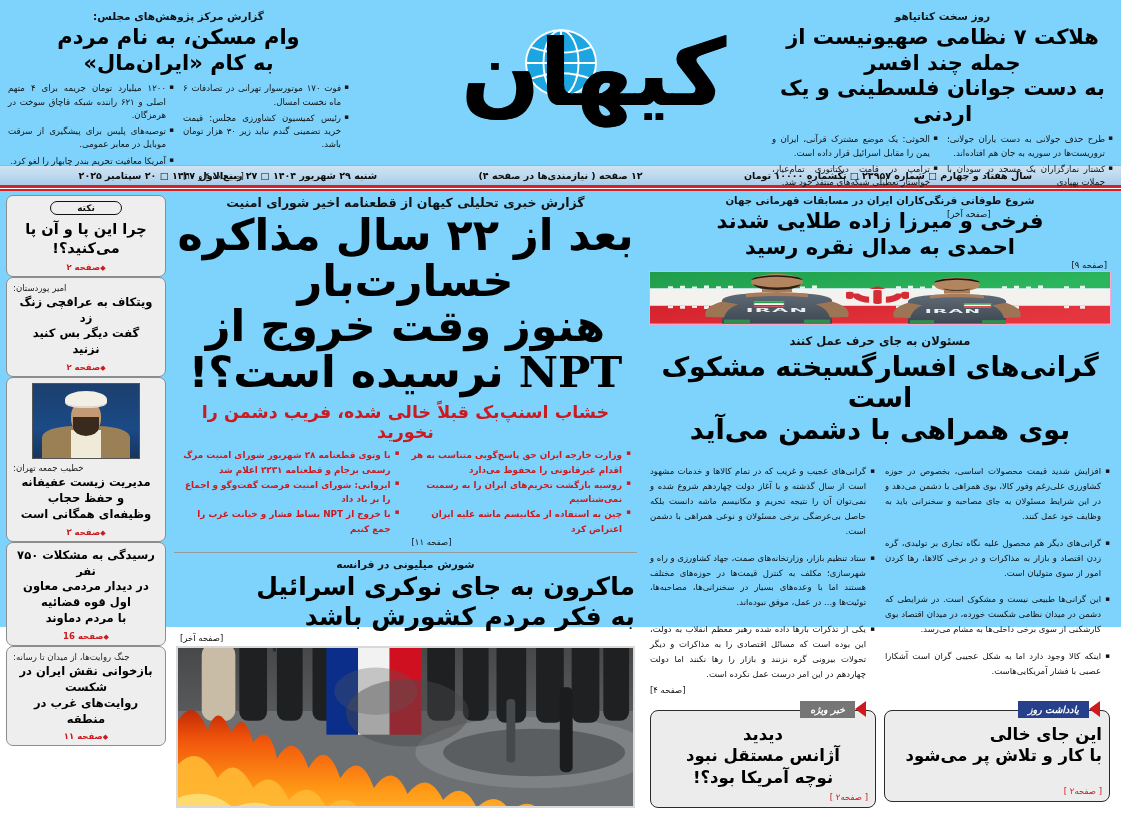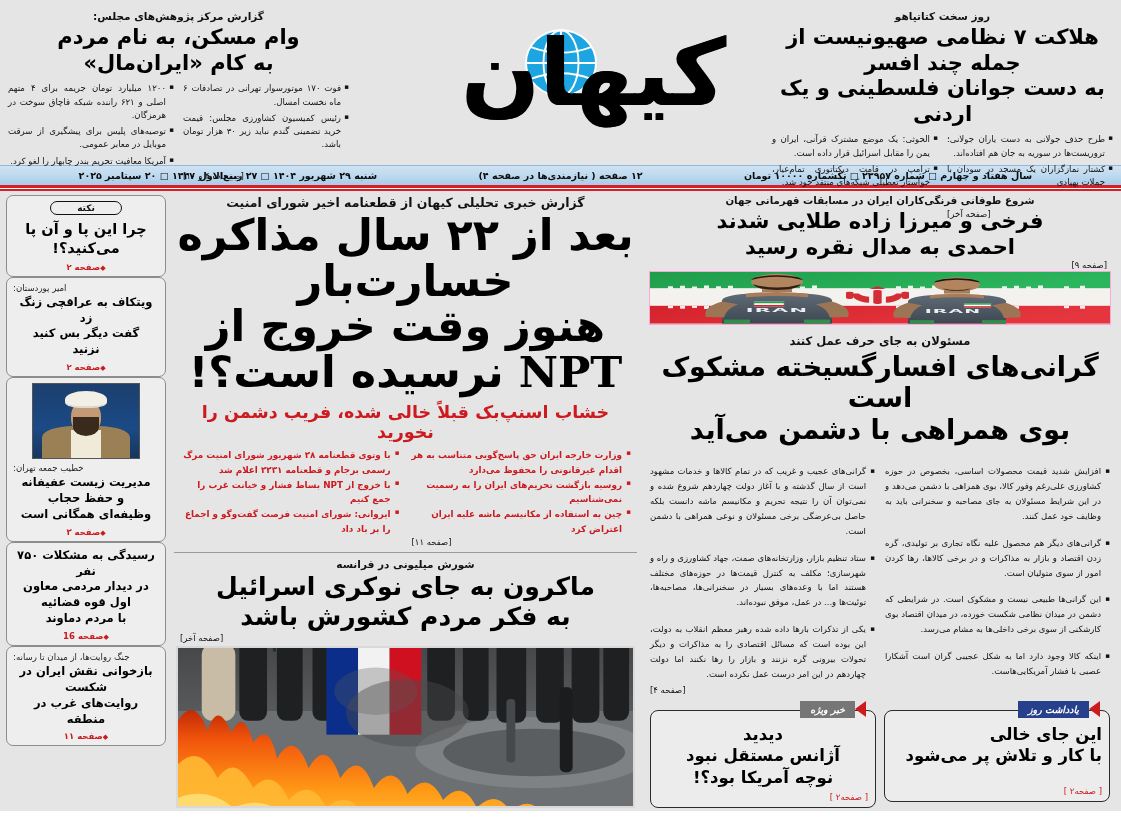--- a/index.html
+++ b/index.html
@@ -5,21 +5,21 @@
 <style>
   * { box-sizing: border-box; margin: 0; padding: 0; }
   html, body {
     width: 1121px; height: 817px;
     background: #ffffff;
     font-family: "DejaVu Sans", "Liberation Sans", sans-serif;
     overflow: hidden;
   }
   body { direction: rtl; position: relative; }
 
-  .page { width: 1121px; height: 811px; position: relative; background: #e5e5e5; }
+  .page { width: 1121px; height: 627px; position: relative; background: #7dd3fc; }
 
   
   .masthead {
     display: flex; flex-direction: row-reverse;
     height: 165px; width: 1121px;
     padding: 4px 8px 0 8px;
   }
   .mh-side { width: 341px; padding-top: 6px; }
   .mh-center { flex: 1; display: flex; flex-direction: column;
                align-items: center; justify-content: flex-start; }
@@ -157,21 +157,21 @@
   .lb-item::before { content: "\25AA"; position: absolute; right: 0; top: 0; font-size: 7px; }
   .lb-ref { font-size: 8.5px; color: #111; text-align: left; margin-top: 1px; }
 
   .hairline { height: 1px; background: #9a9a9a; margin: 5px 2px 6px 2px; }
 
   
   .france { padding: 0 4px; }
   .fr-kicker { font-size: 10.5px; text-align: center; color: #111; font-weight: 600; margin-bottom: 2px; }
   .fr-head {
     font-size: 25px; font-weight: 900; color: #000;
-    text-align: center; line-height: 1.2; letter-spacing: -0.9px;
+    line-height: 1.2; letter-spacing: -0.9px;
   }
   .fr-ref { font-size: 8.5px; color: #111; text-align: left; margin-top: 1px; padding-left: 4px; }
 
   .fr-photo {
     margin: 3px 4px 0 4px; height: 248px;
     border: 2px solid #d9d9d9; position: relative; overflow: hidden;
     background: #2a2c2e;
   }
 
   
@@ -368,22 +368,22 @@
         <div class="lead-kicker">گزارش خبری تحلیلی کیهان از قطعنامه اخیر شورای امنیت</div>
         <div class="lead-head">
           <div>بعد از ۲۲ سال مذاکره خسارت‌بار</div>
           <div><span>هنوز وقت خروج از </span><span class="ltr">NPT</span><span> نرسیده است؟!</span></div>
         </div>
         <div class="lead-sub">خشاب اسنپ‌بک قبلاً خالی شده، فریب دشمن را نخورید</div>
 
         <div class="lead-bullets">
           <div class="lb-col">
             <div class="lb-item">با وتوی قطعنامه ۲۸ شهریور شورای امنیت مرگ رسمی برجام و قطعنامه ۲۲۳۱ اعلام شد</div>
+            <div class="lb-item">ایروانی: شورای امنیت فرصت گفت‌وگو و اجماع را بر باد داد</div>
             <div class="lb-item">با خروج از NPT بساط فشار و خیانت غرب را جمع کنیم</div>
-            <div class="lb-item">ایروانی: شورای امنیت فرصت گفت‌وگو و اجماع را بر باد داد</div>
           </div>
           <div class="lb-col">
             <div class="lb-item">وزارت خارجه ایران حق پاسخ‌گویی متناسب به هر اقدام غیرقانونی را محفوظ می‌دارد</div>
             <div class="lb-item">روسیه بازگشت تحریم‌های ایران را به رسمیت نمی‌شناسیم</div>
             <div class="lb-item">چین به استفاده از مکانیسم ماشه علیه ایران اعتراض کرد</div>
             <div class="lb-ref">[صفحه ۱۱]</div>
           </div>
         </div>
       </div>
 

